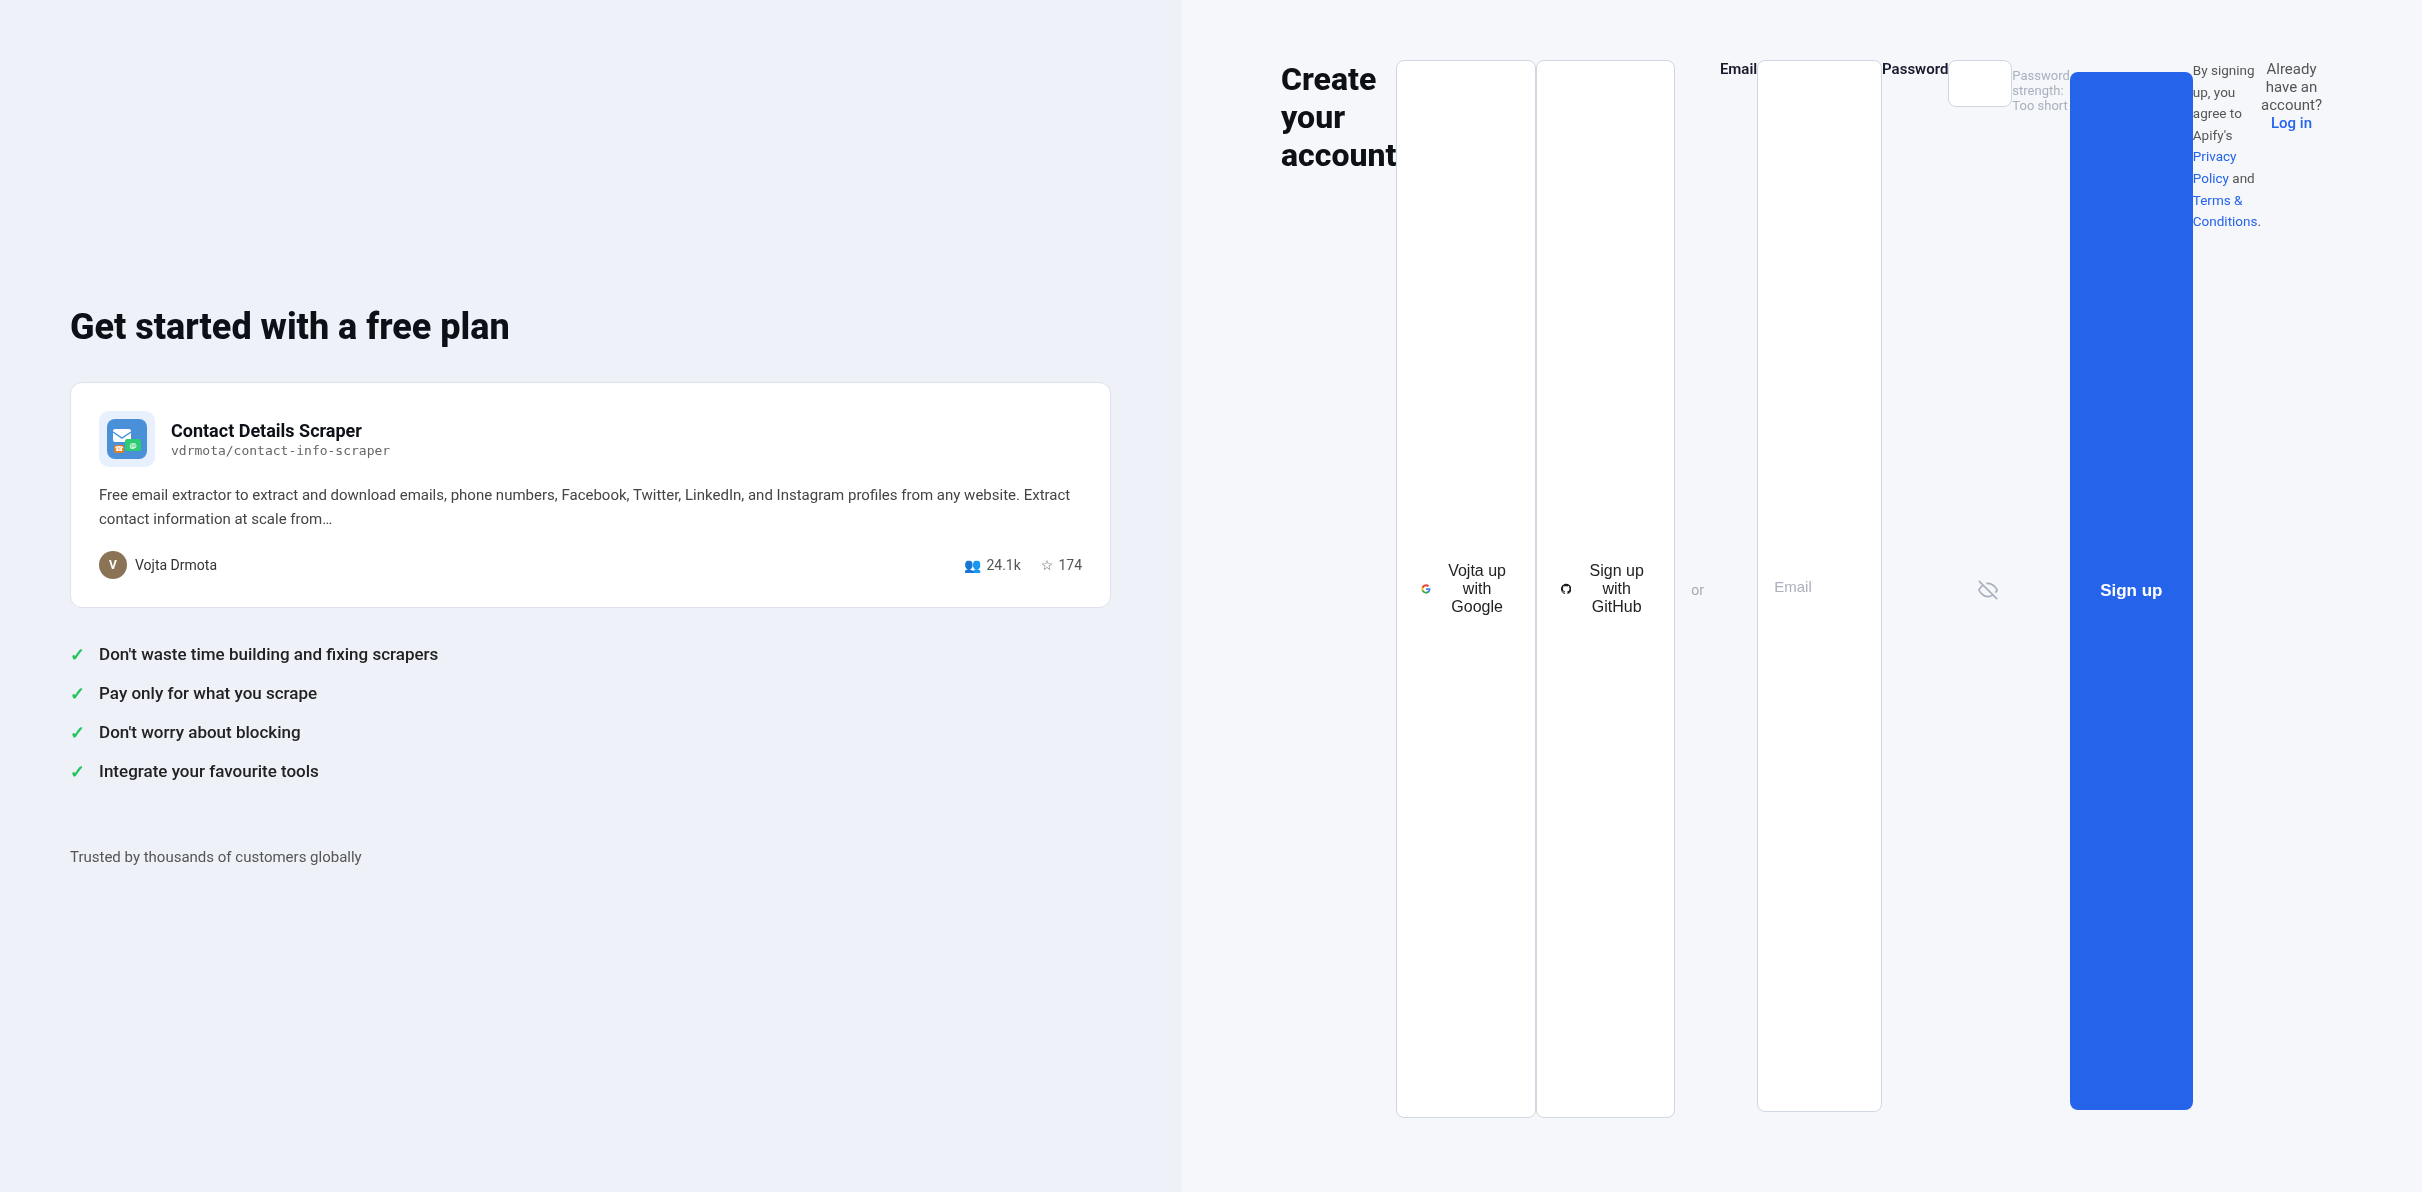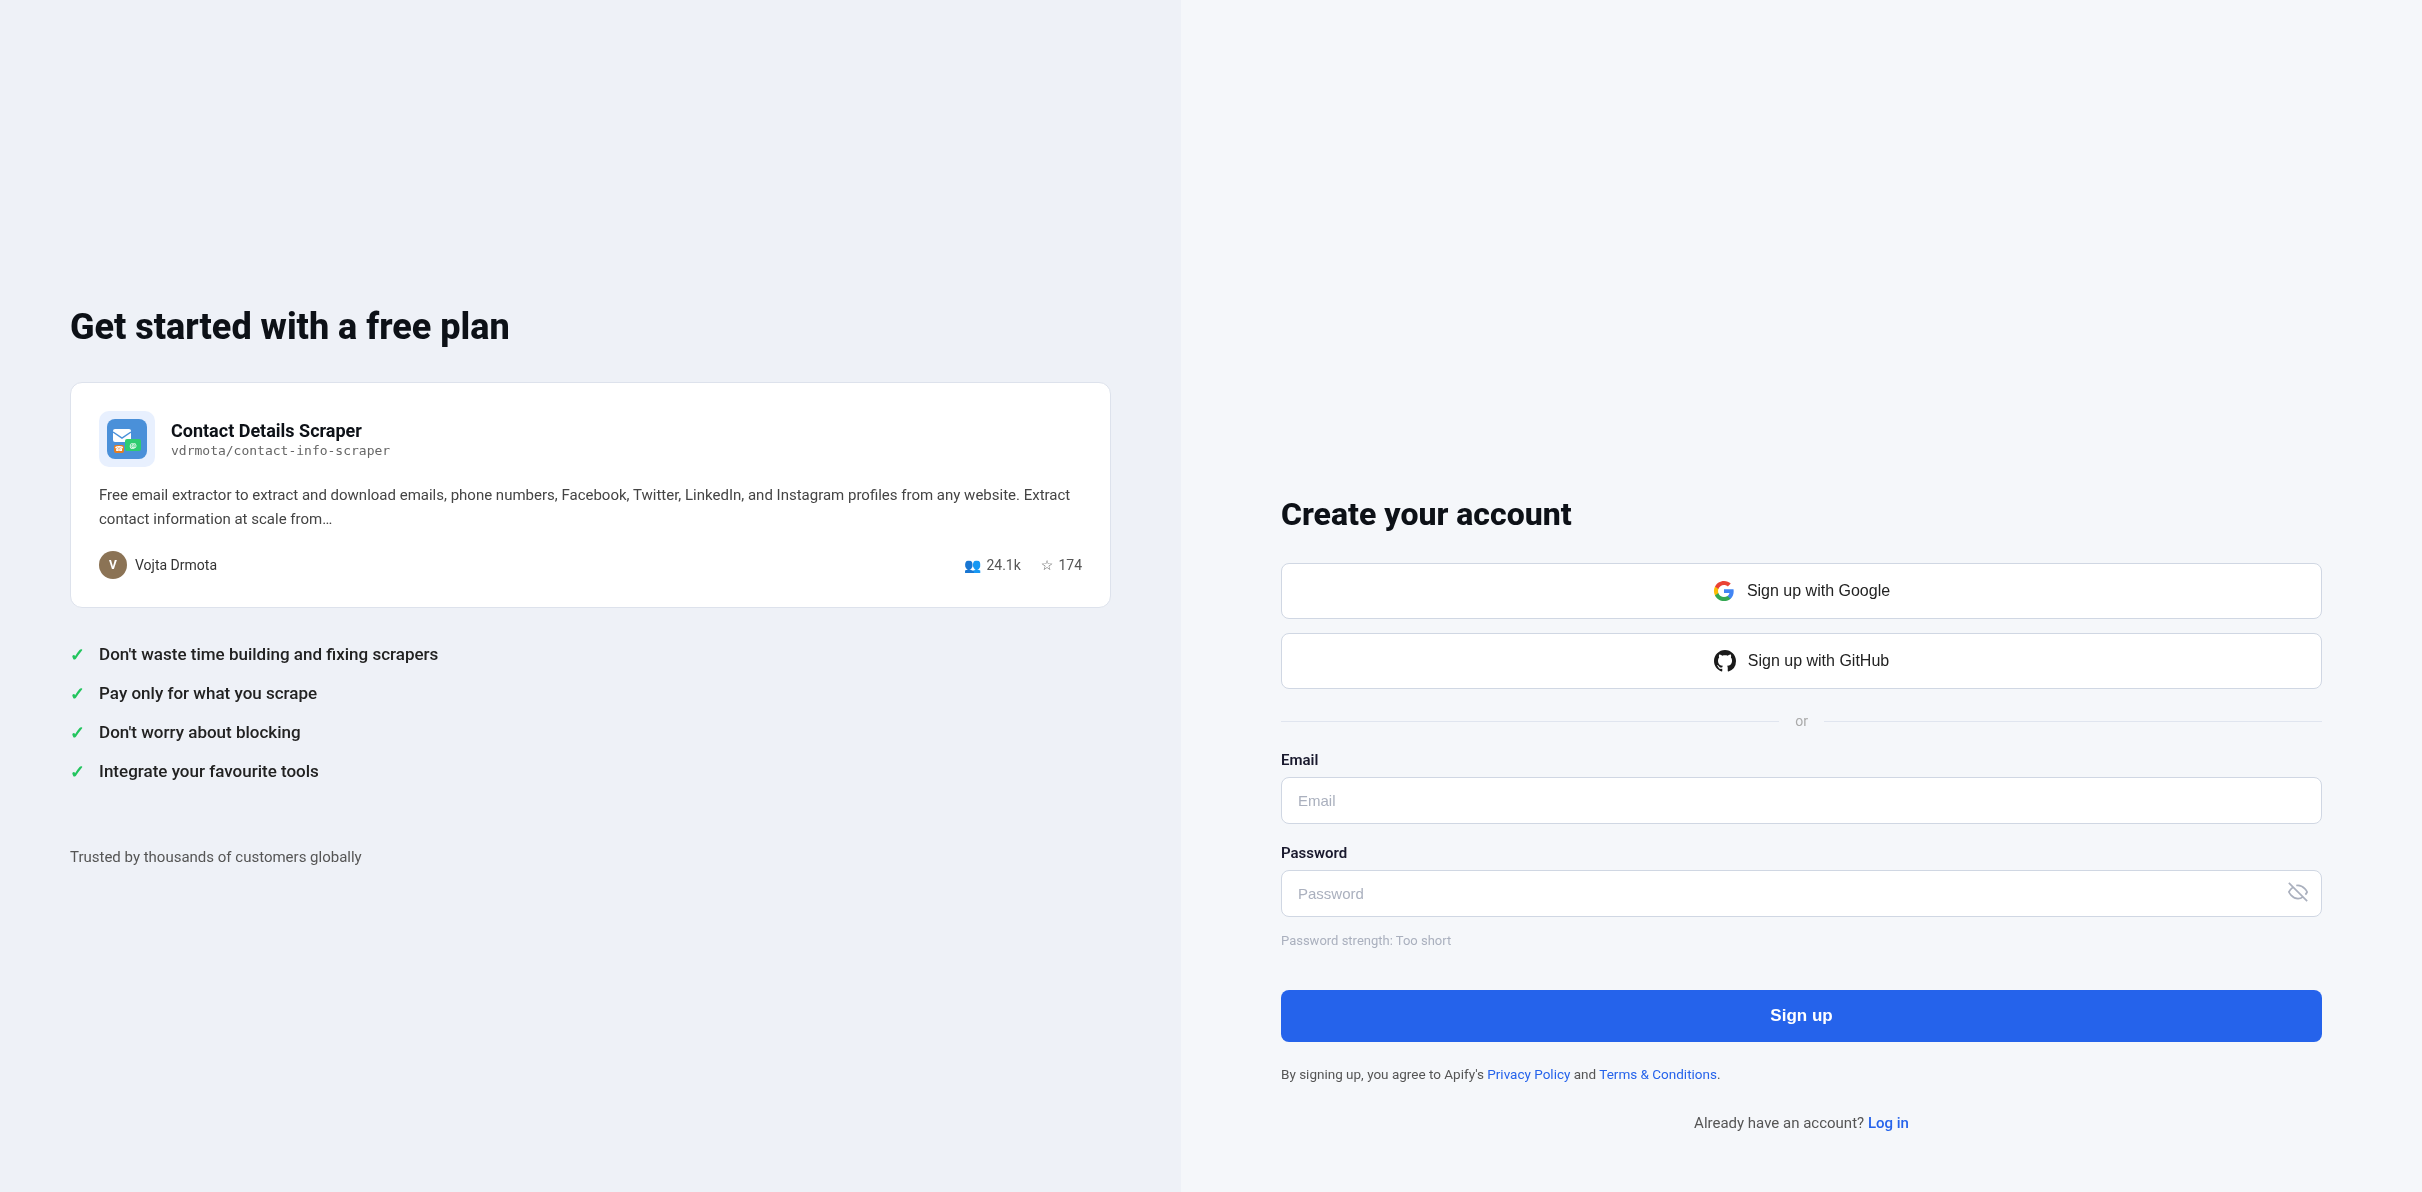--- a/index.html
+++ b/index.html
@@ -15,22 +15,21 @@
       padding: 60px 70px;
       display: flex;
       flex-direction: column;
       justify-content: center;
     }
     .right-panel {
       flex: 1;
       background: #f5f7fa;
       padding: 60px 100px;
       display: flex;
-      flex-direction: column;
-      justify-content: flex-end;
+      justify-content: flex-start;
     }
     .main-title {
       font-size: 36px;
       font-weight: 800;
       color: #0d1117;
       margin-bottom: 32px;
       line-height: 1.2;
     }
     .actor-card {
       background: white;
@@ -395,21 +394,21 @@
 <div class="right-panel">
   <h2 class="create-title">Create your account</h2>
 
   <button class="oauth-button">
     <svg class="google-g" viewBox="0 0 24 24" xmlns="http://www.w3.org/2000/svg">
       <path d="M22.56 12.25c0-.78-.07-1.53-.2-2.25H12v4.26h5.92c-.26 1.37-1.04 2.53-2.21 3.31v2.77h3.57c2.08-1.92 3.28-4.74 3.28-8.09z" fill="#4285F4"></path>
       <path d="M12 23c2.97 0 5.46-.98 7.28-2.66l-3.57-2.77c-.98.66-2.23 1.06-3.71 1.06-2.86 0-5.29-1.93-6.16-4.53H2.18v2.84C3.99 20.53 7.7 23 12 23z" fill="#34A853"></path>
       <path d="M5.84 14.09c-.22-.66-.35-1.36-.35-2.09s.13-1.43.35-2.09V7.07H2.18C1.43 8.55 1 10.22 1 12s.43 3.45 1.18 4.93l3.66-2.84z" fill="#FBBC05"></path>
       <path d="M12 5.38c1.62 0 3.06.56 4.21 1.64l3.15-3.15C17.45 2.09 14.97 1 12 1 7.7 1 3.99 3.47 2.18 7.07l3.66 2.84c.87-2.6 3.3-4.53 6.16-4.53z" fill="#EA4335"></path>
     </svg>
-    <span>Sign up with Google</span>
+    <span>Vojta up with Google</span>
   </button>
 
   <button class="oauth-button">
     <svg class="github-icon" viewBox="0 0 24 24" xmlns="http://www.w3.org/2000/svg">
       <path d="M12 0C5.37 0 0 5.37 0 12c0 5.31 3.435 9.795 8.205 11.385.6.105.825-.255.825-.57 0-.285-.015-1.23-.015-2.235-3.015.555-3.795-.735-4.035-1.41-.135-.345-.72-1.41-1.23-1.695-.42-.225-1.02-.78-.015-.795.945-.015 1.62.87 1.845 1.23 1.08 1.815 2.805 1.305 3.495.99.105-.78.42-1.305.765-1.605-2.67-.3-5.46-1.335-5.46-5.925 0-1.305.465-2.385 1.23-3.225-.12-.3-.54-1.53.12-3.18 0 0 1.005-.315 3.3 1.23.96-.27 1.98-.405 3-.405s2.04.135 3 .405c2.295-1.56 3.3-1.23 3.3-1.23.66 1.65.24 2.88.12 3.18.765.84 1.23 1.905 1.23 3.225 0 4.605-2.805 5.625-5.475 5.925.435.375.81 1.095.81 2.22 0 1.605-.015 2.895-.015 3.3 0 .315.225.69.825.57A12.02 12.02 0 0024 12c0-6.63-5.37-12-12-12z" fill="#1a1a1a"></path>
     </svg>
     <span>Sign up with GitHub</span>
   </button>
 
   <div class="or-divider">

